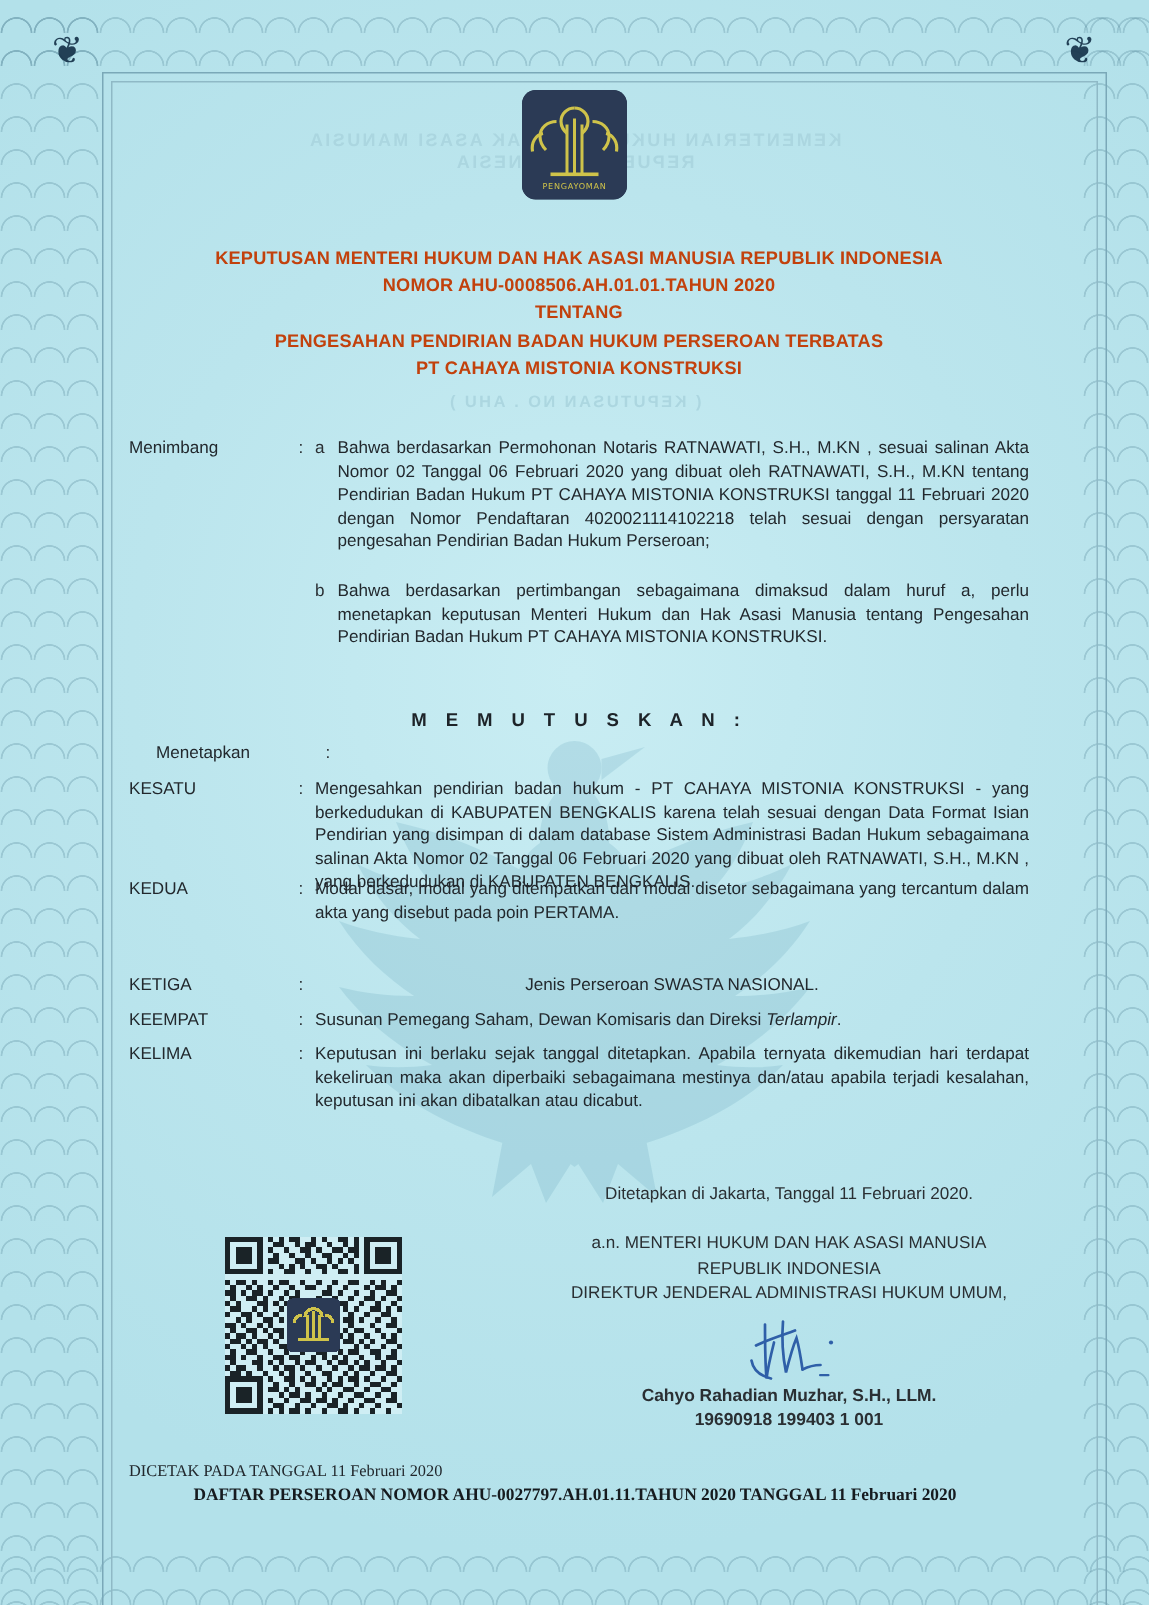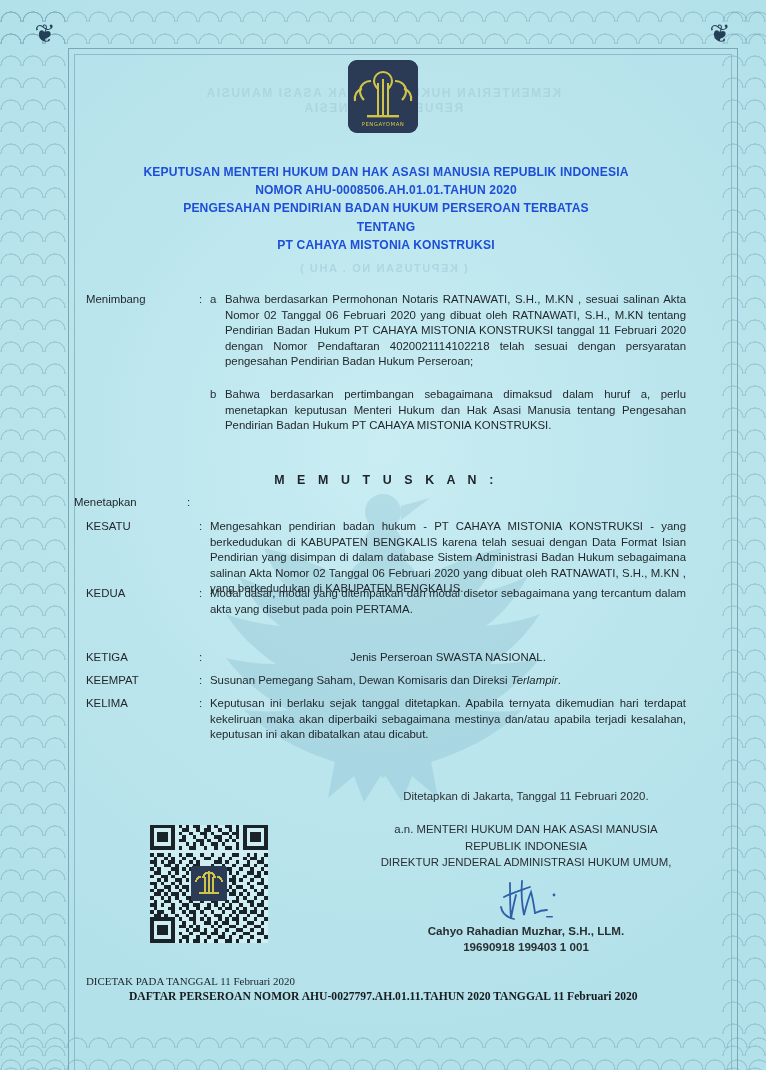--- a/index.html
+++ b/index.html
@@ -66,21 +66,21 @@
 
   
   #content{position:absolute;left:0;top:0;width:766px;height:1070px;}
 
   #logo-wrap{position:absolute;left:50%;top:60px;transform:translateX(-50%);}
   #logo{width:70px;height:73px;border-radius:9px;background:#2b3a55;display:block;}
 
   #title-block{position:absolute;left:86px;top:163px;width:600px;text-align:center;}
   #title-block div{
     font-size:12.1px;font-weight:700;letter-spacing:.15px;
-    line-height:18.2px;color:#1d4ed8;
+    line-height:18.2px;color:#c2410c;
   }
 
   
   .row{position:absolute;display:flex;}
   .lbl{width:113px;flex:0 0 113px;font-size:11.4px;line-height:15.6px;color:#22282d;}
   .colon{width:11px;flex:0 0 11px;font-size:11.4px;line-height:15.6px;}
   .marker{width:15px;flex:0 0 15px;font-size:11.4px;line-height:15.6px;}
   .body{
     font-size:11.4px;line-height:15.6px;text-align:justify;
     color:#22282d;
@@ -168,42 +168,42 @@
         <line x1="40" y1="24" x2="40" y2="56"></line>
       </g>
       <rect x="19" y="55" width="32" height="2.4" fill="#cfc34a"></rect>
       <text x="35" y="66" fill="#cfc34a" font-size="5.4" font-family="DejaVu Sans, sans-serif" text-anchor="middle" letter-spacing="0.5">PENGAYOMAN</text>
     </svg>
   </div>
 
   <div id="title-block">
     <div>KEPUTUSAN MENTERI HUKUM DAN HAK ASASI MANUSIA REPUBLIK INDONESIA</div>
     <div>NOMOR AHU-0008506.AH.01.01.TAHUN 2020</div>
+    <div>TENTANG</div>
     <div>PENGESAHAN PENDIRIAN BADAN HUKUM PERSEROAN TERBATAS</div>
-    <div>TENTANG</div>
     <div>PT CAHAYA MISTONIA KONSTRUKSI</div>
   </div>
 
   <div class="row" style="left:86px;top:292px;width:600px;">
     <div class="lbl">Menimbang</div>
     <div class="colon">:</div>
     <div class="marker">a</div>
     <div class="body" style="width:461px;">Bahwa berdasarkan Permohonan Notaris RATNAWATI, S.H., M.KN , sesuai salinan Akta Nomor 02 Tanggal 06 Februari 2020 yang dibuat oleh RATNAWATI, S.H., M.KN tentang Pendirian Badan Hukum PT CAHAYA MISTONIA KONSTRUKSI tanggal 11 Februari 2020 dengan Nomor Pendaftaran 4020021114102218 telah sesuai dengan persyaratan pengesahan Pendirian Badan Hukum Perseroan;</div>
   </div>
 
   <div class="row" style="left:86px;top:387px;width:600px;">
     <div class="lbl"></div>
     <div class="colon"></div>
     <div class="marker">b</div>
     <div class="body" style="width:461px;">Bahwa berdasarkan pertimbangan sebagaimana dimaksud dalam huruf a, perlu menetapkan keputusan Menteri Hukum dan Hak Asasi Manusia tentang Pengesahan Pendirian Badan Hukum PT CAHAYA MISTONIA KONSTRUKSI.</div>
   </div>
 
   <div id="memutuskan">M E M U T U S K A N :</div>
 
-  <div class="row" style="left:74px;top:495px;width:600px;align-items:flex-end;">
+  <div class="row" style="left:104px;top:495px;width:600px;align-items:flex-end;">
     <div class="lbl">Menetapkan</div>
     <div class="colon">:</div>
     <div class="body" style="width:476px;"></div>
   </div>
 
   <div class="row" style="left:86px;top:519px;width:600px;">
     <div class="lbl">KESATU</div>
     <div class="colon">:</div>
     <div class="body" style="width:476px;">Mengesahkan pendirian badan hukum - PT CAHAYA MISTONIA KONSTRUKSI - yang berkedudukan di KABUPATEN BENGKALIS karena telah sesuai dengan Data Format Isian Pendirian yang disimpan di dalam database Sistem Administrasi Badan Hukum sebagaimana salinan Akta Nomor 02 Tanggal 06 Februari 2020 yang dibuat oleh RATNAWATI, S.H., M.KN , yang berkedudukan di KABUPATEN BENGKALIS.</div>
   </div>

